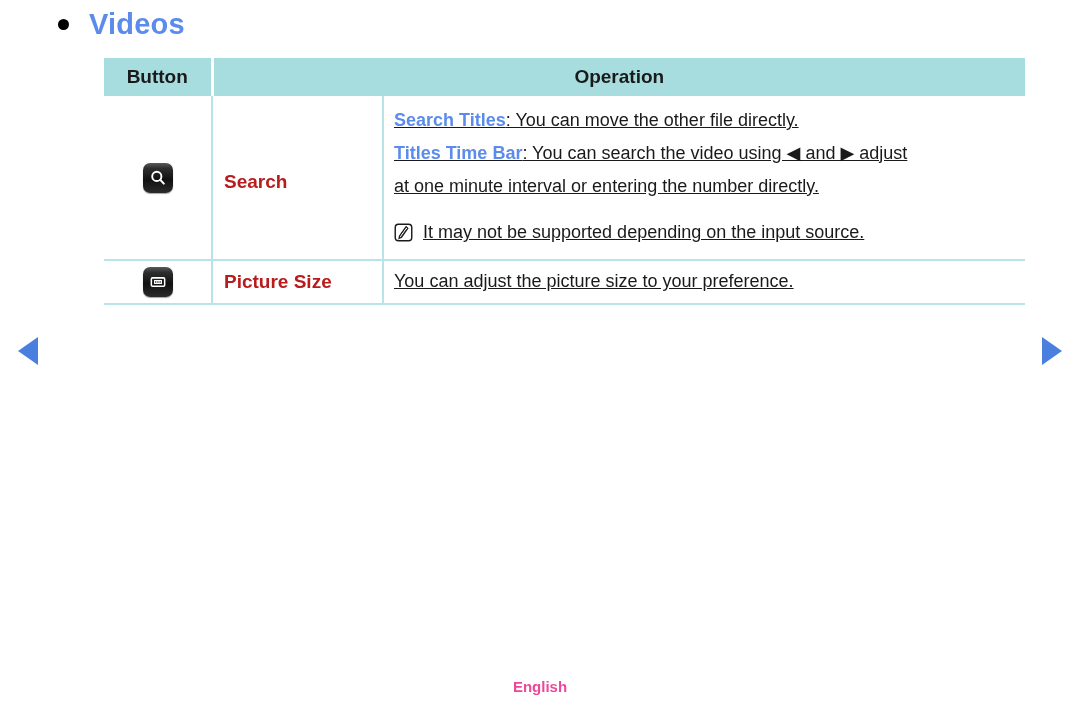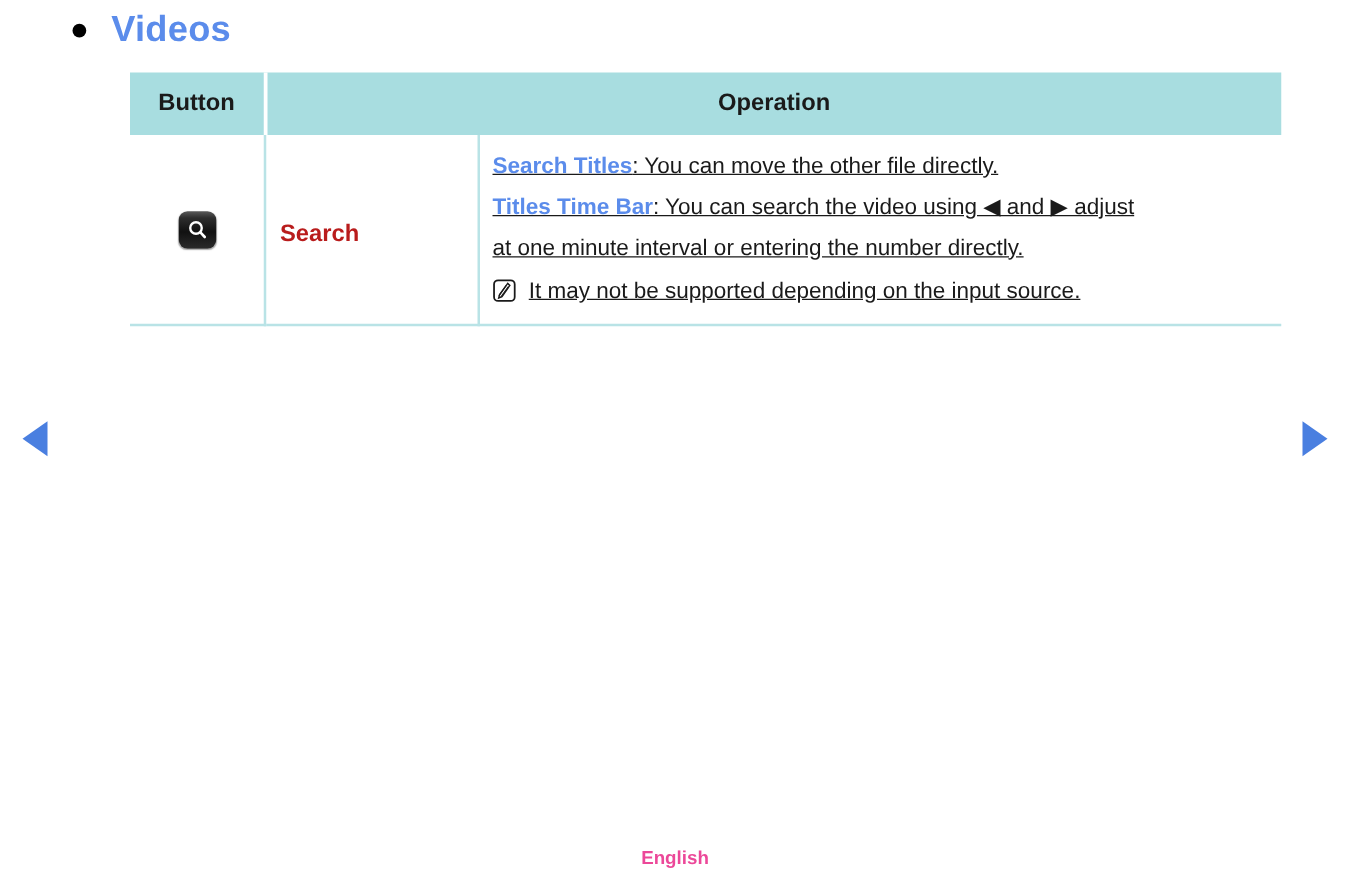--- a/index.html
+++ b/index.html
@@ -49,21 +49,21 @@
     border-collapse: collapse;
     table-layout: fixed;
   }
   .op-table td, .op-table th {
     padding: 0;
     vertical-align: middle;
   }
 
   .thead-row th {
     background: #a8dde0;
-    height: 50px;
+    height: 38px;
     font-size: 19px;
     font-weight: bold;
     color: #1a1a1a;
     border-right: 3px solid #ffffff;
   }
   .thead-row th:last-child { border-right: none; }
   .col-button { width: 108px; }
   .col-label  { width: 171px; }
   .col-op     { width: 642px; }
 
@@ -105,21 +105,21 @@
   .op-line { white-space: nowrap; }
   .op-term {
     color: #5b8ceb;
     font-weight: bold;
   }
 
   .note-line {
     display: flex;
     align-items: center;
     gap: 10px;
-    margin-top: 2px;
+    margin-top: 14px;
   }
 
   
   .note-icon {
     width: 19px;
     height: 19px;
     flex: none;
     display: block;
   }
 
@@ -217,20 +217,35 @@
             <path d="M12.8 3.9 L6.0 13.4 L5.2 16.3 L8.0 15.1 L14.6 5.6 Z" fill="none" stroke="#1a1a1a" stroke-width="1.2"></path>
             <line x1="11.6" y1="5.6" x2="5.4" y2="14.4" stroke="#1a1a1a" stroke-width="0.9"></line>
             <line x1="13.2" y1="6.7" x2="7.0" y2="15.4" stroke="#1a1a1a" stroke-width="0.9"></line>
           </svg>
           <span>It may not be supported depending on the input source.</span>
         </div>
       </td>
     </tr>
 
 
+    <tr class="body-row">
+      <td class="cell-button" style="height:42px">
+        <span class="btn-icon">
+          <svg width="18" height="18" viewBox="0 0 20 20" aria-hidden="true">
+            <rect x="2.6" y="5.4" width="14.8" height="9.2" rx="1.2" fill="none" stroke="#ffffff" stroke-width="1.7"></rect>
+            <rect x="5.6" y="7.8" width="8.8" height="4.4" fill="#ffffff"></rect>
+            <rect x="7.0" y="8.9" width="1.1" height="2.2" fill="#2b2b2b"></rect>
+            <rect x="9.4" y="8.9" width="1.1" height="2.2" fill="#2b2b2b"></rect>
+            <rect x="11.8" y="8.9" width="1.1" height="2.2" fill="#2b2b2b"></rect>
+          </svg>
+        </span>
+      </td>
+      <td class="cell-label mid">Picture Size</td>
+      <td class="cell-op mid">You can adjust the picture size to your preference.</td>
+    </tr>
 
   </tbody>
 </table>
 
 <div class="nav-arrow nav-prev"></div>
 <div class="nav-arrow nav-next"></div>
 
 <div class="footer-lang">English</div>
 
 </body></html>

